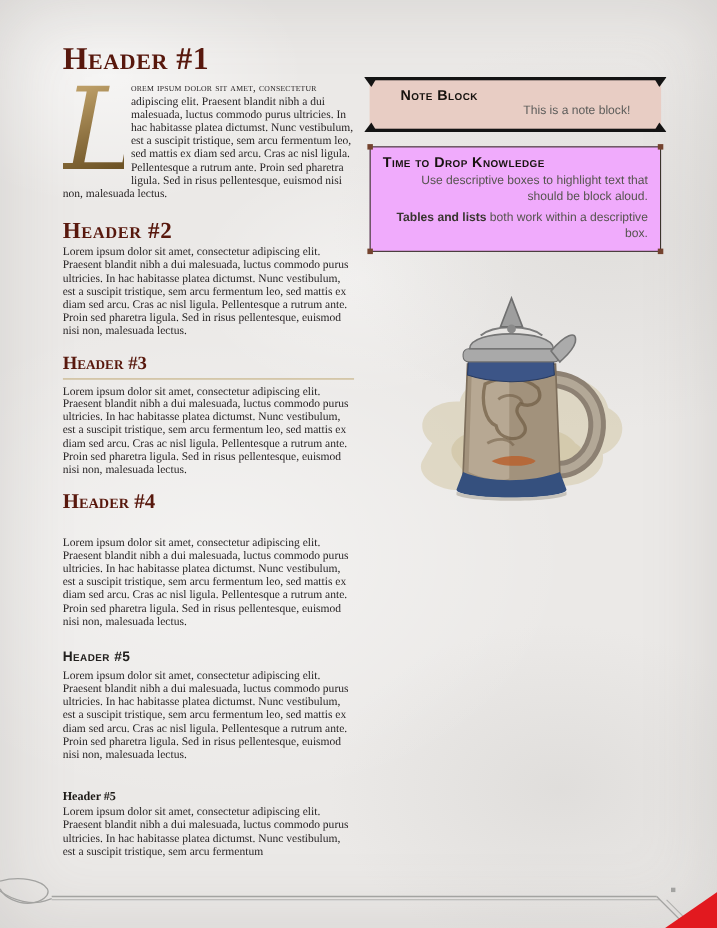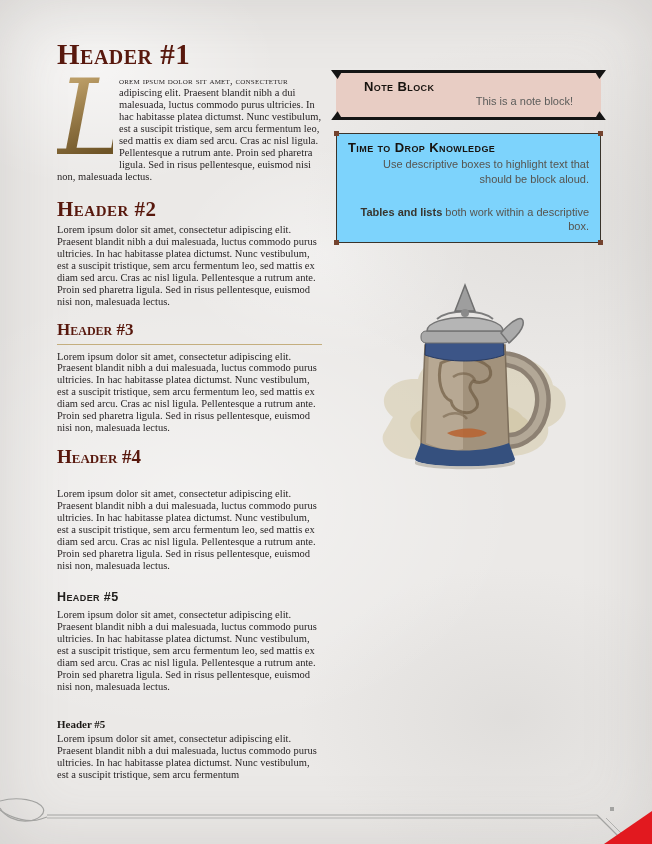--- a/index.html
+++ b/index.html
@@ -46,27 +46,27 @@
   .nc{ position:absolute; width:12px; height:9px; background:#141414; }
   .nc.tl{ left:-5px; top:-3px;  clip-path:polygon(0 0,100% 0,55% 100%); }
   .nc.tr{ right:-5px; top:-3px; clip-path:polygon(0 0,100% 0,45% 100%); }
   .nc.bl{ left:-5px; bottom:-3px;  clip-path:polygon(55% 0,0 100%,100% 100%); }
   .nc.br{ right:-5px; bottom:-3px; clip-path:polygon(45% 0,0 100%,100% 100%); }
   .box-title{ font-family:"Liberation Sans", sans-serif; font-variant:small-caps; font-weight:700;
               font-size:13px; letter-spacing:.4px; color:#17130f; }
   .box-body{ font-family:"Liberation Sans", sans-serif; font-size:11px; line-height:1.3; color:#5c5c5a;text-align:right; }
 
   
-  .desc{ position:relative; margin:13px 0 0; background:#7dd3fc;
+  .desc{ position:relative; margin:13px 0 0; background:#f0abfc;
          border:1px solid #3a342b; padding:6px 11px 9px; }
   .dot{ position:absolute; width:5px; height:5px; background:#74432e; }
   .dot.tl{ left:-3px; top:-3px; } .dot.tr{ right:-3px; top:-3px; }
   .dot.bl{ left:-3px; bottom:-3px; } .dot.br{ right:-3px; bottom:-3px; }
   .desc .box-body{ margin-top:2px; color:#56544f; }
-  .desc .indent{ text-indent:11px; margin-top:19px; }
+  .desc .indent{ text-indent:11px; margin-top:5px; }
   .desc b{ color:#38352f; }
 
   .art{ margin:24px auto 0; width:212px; height:212px; }
 
   .footer-orn{ position:absolute; left:0; bottom:0; width:652px; height:50px; }
 </style>
 </head>
 <body>
 
 <div class="col col-left">

